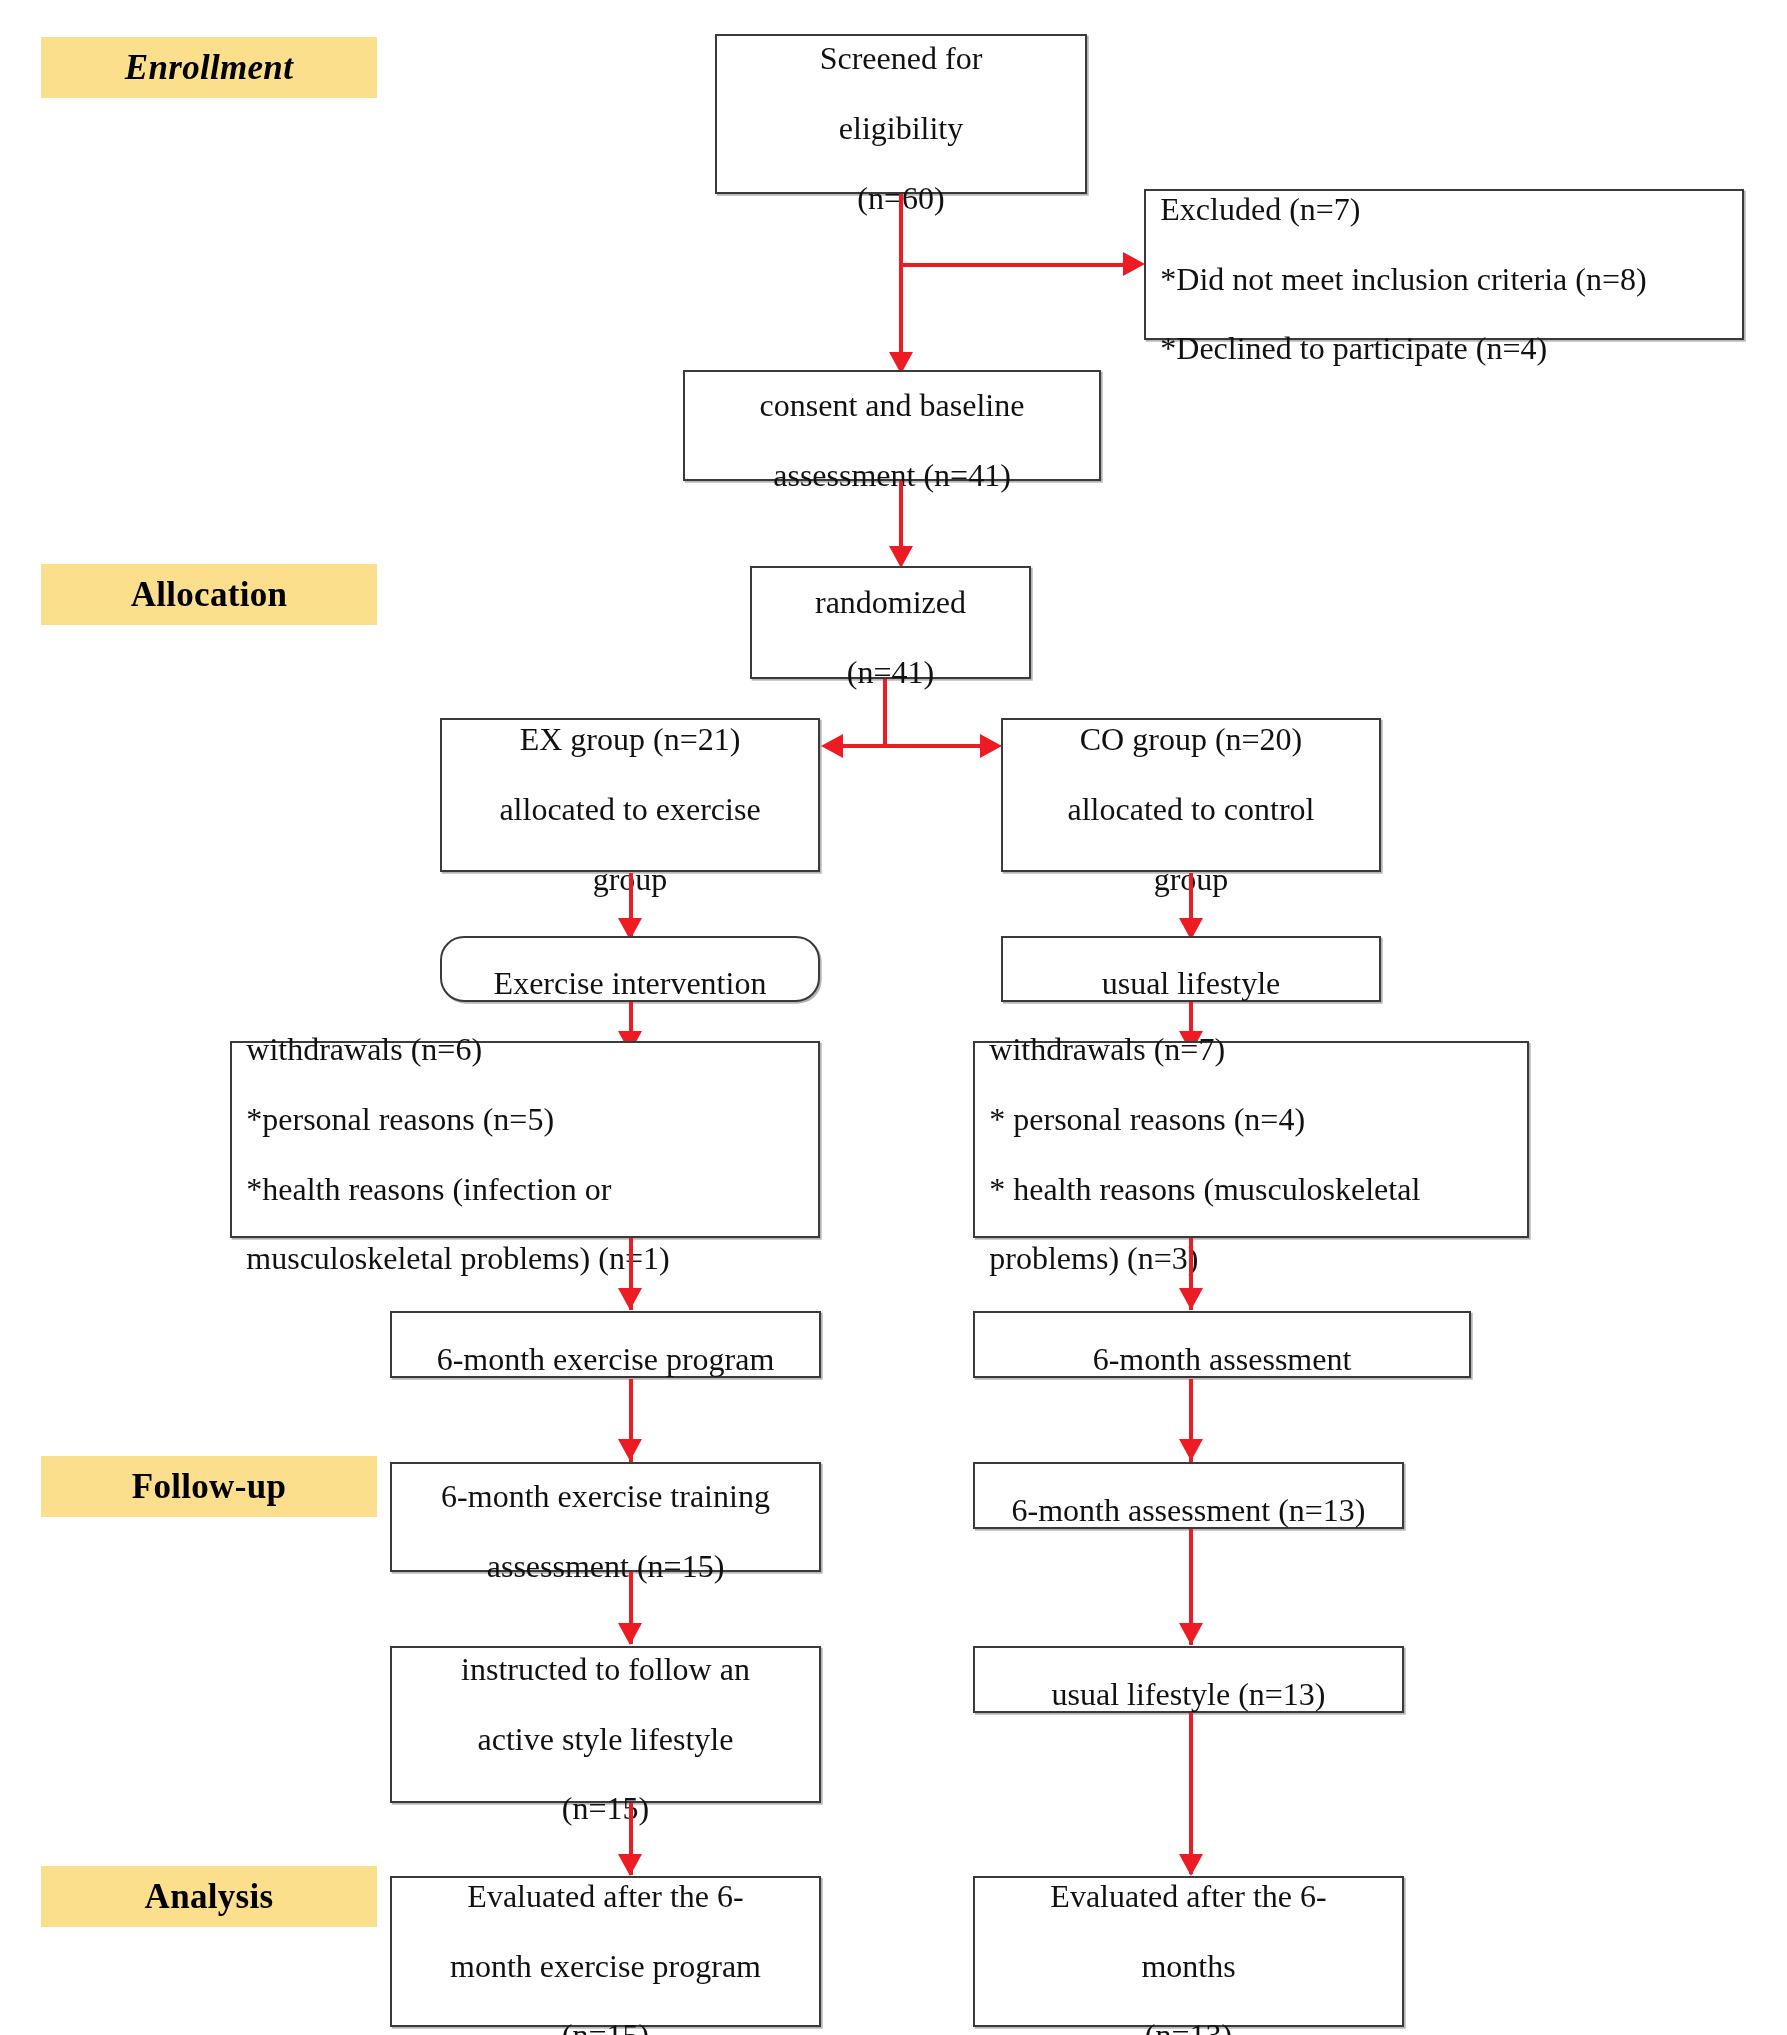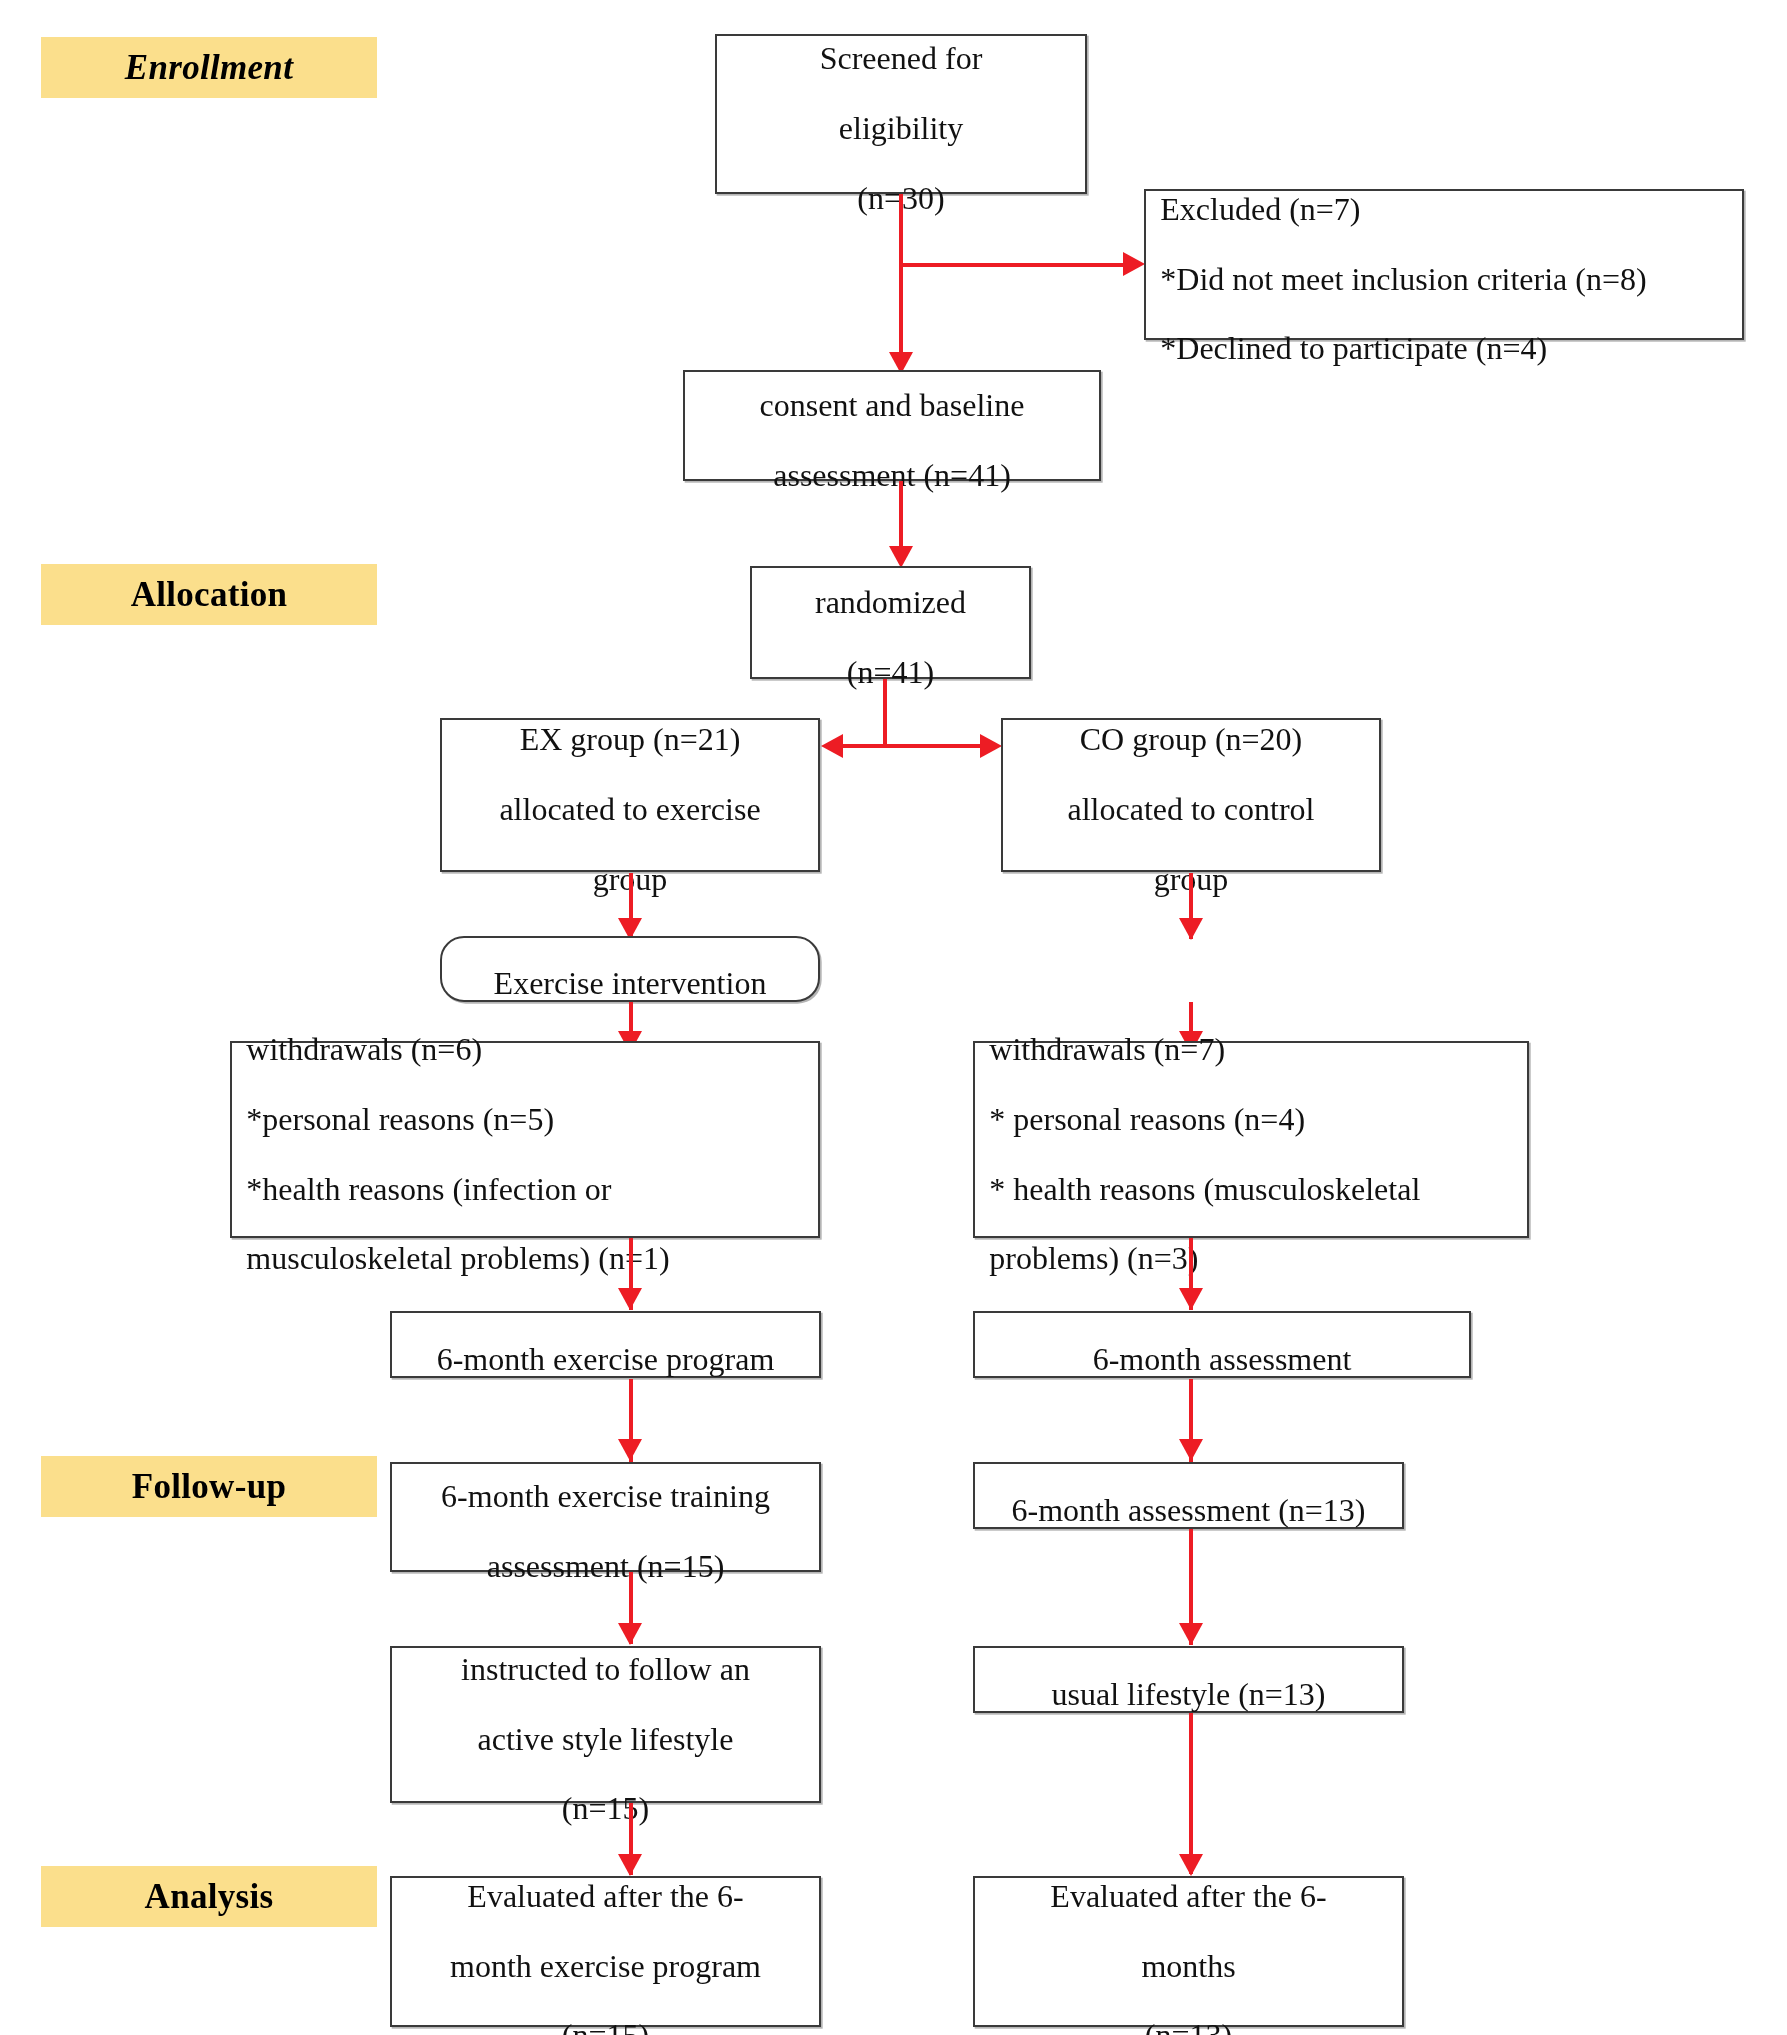--- a/index.html
+++ b/index.html
@@ -75,21 +75,21 @@
   </div>
 
   <div class="stage" style="left:41px;top:1866px;width:336px;height:61px;">
     <span>Analysis</span>
   </div>
 
   <div class="box center" style="left:715px;top:34px;width:372px;height:160px;">
     <div class="inner">
       <span class="ln">Screened for</span>
       <span class="ln">eligibility</span>
-      <span class="ln">(n=30)</span>
+      <span class="ln">(n=60)</span>
     </div>
   </div>
 
   <div class="vline" style="left:899px;top:194px;width:3.9px;height:165px;"></div>
   <div class="arrow-down" style="left:889px;top:352px;"></div>
 
   <div class="hline" style="left:901px;top:263px;width:230px;height:3.9px;"></div>
   <div class="arrow-right" style="left:1123px;top:252px;"></div>
 
   <div class="box left" style="left:1144px;top:189px;width:600px;height:151px;">
@@ -143,20 +143,25 @@
 
   <div class="vline" style="left:1189px;top:873px;width:3.9px;height:66px;"></div>
   <div class="arrow-down" style="left:1179px;top:918px;"></div>
 
   <div class="box center" style="left:440px;top:936px;width:380px;height:66px;border-radius:24px;">
     <div class="inner">
       <span class="ln">Exercise intervention</span>
     </div>
   </div>
 
+  <div class="box center" style="left:1001px;top:936px;width:380px;height:66px;">
+    <div class="inner">
+      <span class="ln">usual lifestyle</span>
+    </div>
+  </div>
 
   <div class="vline" style="left:629px;top:1002px;width:3.9px;height:52px;"></div>
   <div class="arrow-down" style="left:618px;top:1031px;"></div>
 
   <div class="vline" style="left:1189px;top:1002px;width:3.9px;height:52px;"></div>
   <div class="arrow-down" style="left:1179px;top:1031px;"></div>
 
   <div class="box left" style="left:230px;top:1041px;width:590px;height:197px;">
     <div class="inner">
       <span class="ln">withdrawals (n=6)</span>

